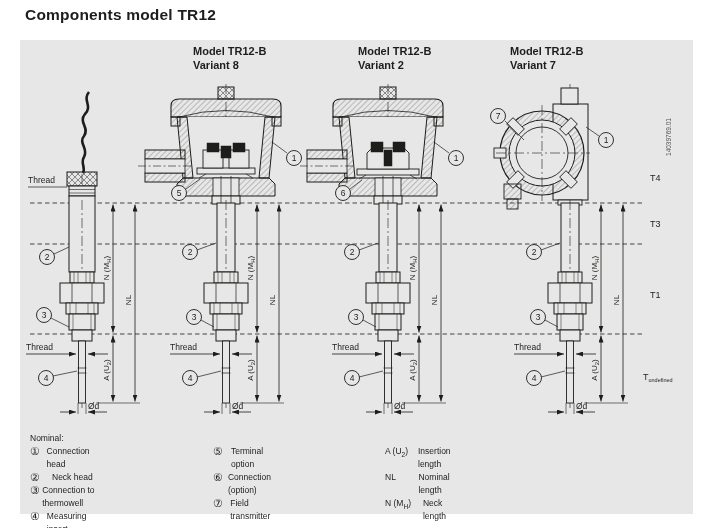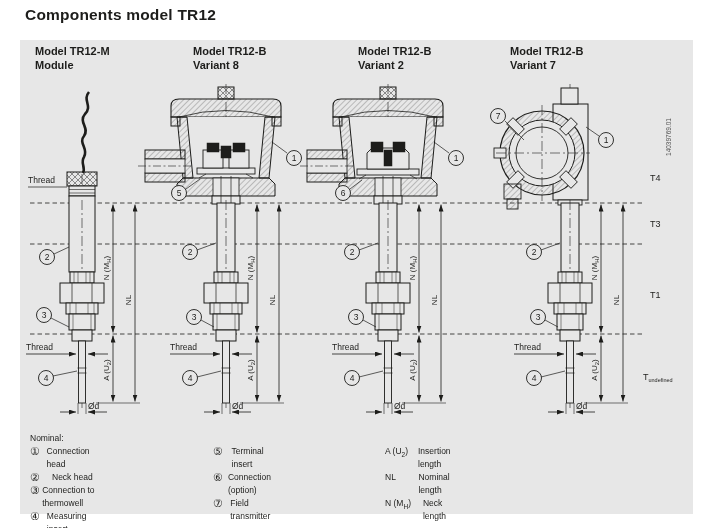--- a/index.html
+++ b/index.html
@@ -27,24 +27,20 @@
   .lsym sub,.lnum sub{font-size:6.5px;}
 </style>
 </head>
 <body>
 
 <div class="stage">
 
   <div class="title">Components model TR12</div>
   <div class="panel"></div>
 
-  <div class="colhead" style="left:35px;top:44px;">
-    <div>Model TR12-M</div>
-    <div>Module</div>
-  </div>
   <div class="colhead" style="left:193px;top:44px;">
     <div>Model TR12-B</div>
     <div>Variant 8</div>
   </div>
   <div class="colhead" style="left:358px;top:44px;">
     <div>Model TR12-B</div>
     <div>Variant 2</div>
   </div>
   <div class="colhead" style="left:510px;top:44px;">
     <div>Model TR12-B</div>
@@ -342,21 +338,21 @@
           <span>Connection to thermowell</span>
         </div>
       <div class="lrow">
           <span class="lnum">④</span>
           <span>Measuring insert</span>
         </div>
     </div>
     <div class="lcol lcol2">
       <div class="lrow">
           <span class="lnum">⑤</span>
-          <span>Terminal insert</span>
+          <span>Terminal option</span>
         </div>
       <div class="lrow">
           <span class="lnum">⑥</span>
           <span>Connection (option)</span>
         </div>
       <div class="lrow">
           <span class="lnum">⑦</span>
           <span>Field transmitter</span>
         </div>
     </div>

